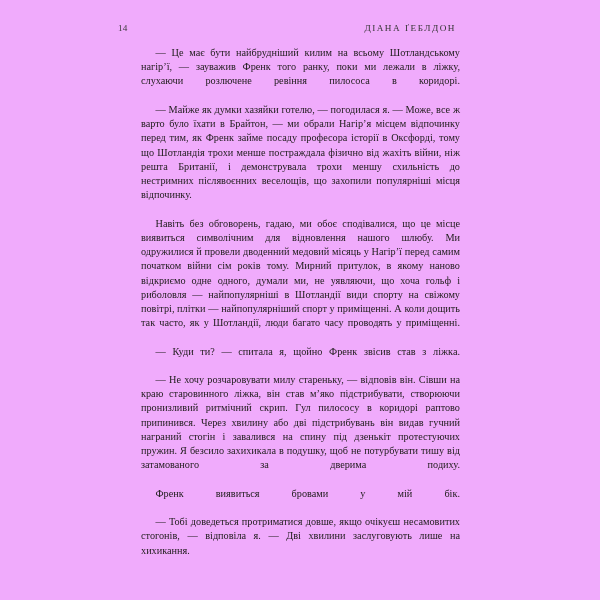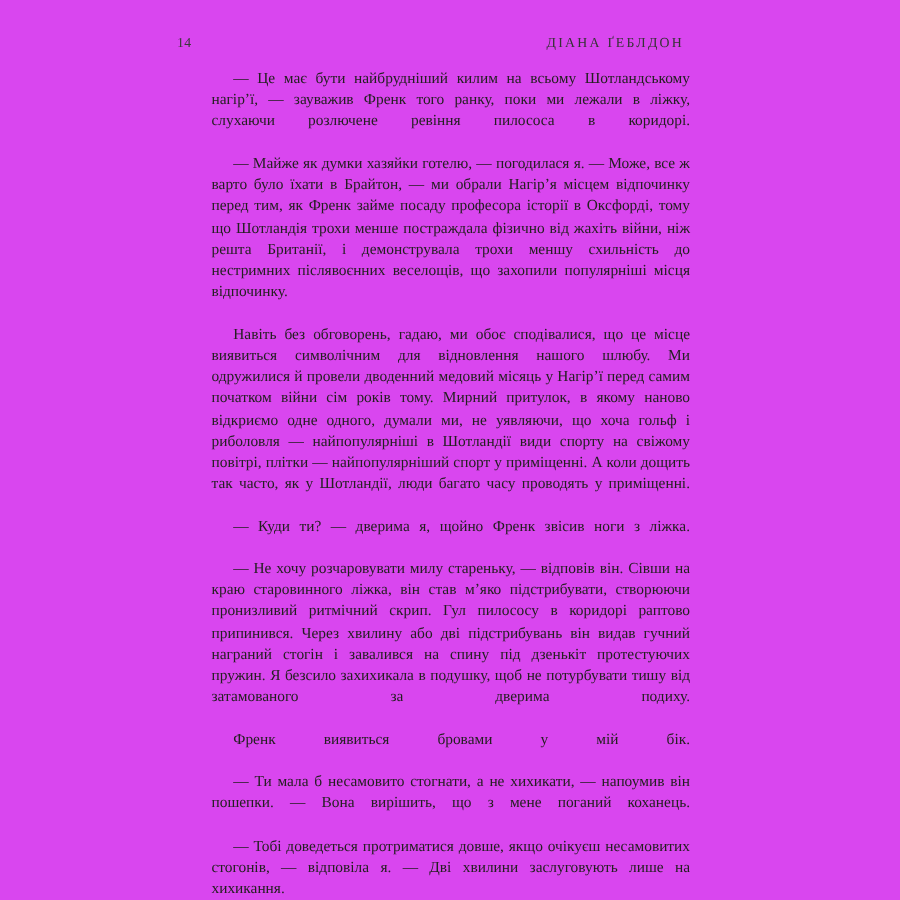--- a/index.html
+++ b/index.html
@@ -12,21 +12,21 @@
     background: #ffffff;
     font-family: "Liberation Serif", "DejaVu Serif", serif;
     color: #231f20;
     overflow: hidden;
   }
 
   .page {
     position: relative;
     width: 600px;
     height: 600px;
-    background: #d946ef;
+    background: #f0abfc;
     box-sizing: border-box;
   }
 
   
   .running-head {
     position: absolute;
     top: 20px;
     left: 118px;
     width: 364px;
     height: 16px;
@@ -83,20 +83,19 @@
 
   <div class="running-head">
     <span class="folio">14</span>
     <span class="head-title">ДІАНА ҐЕБЛДОН</span>
   </div>
 
   <div class="textblock">
       <p class="para">— Це має бути найбрудніший килим на всьому Шотландському нагірʼї, — зауважив Френк того ранку, поки ми лежали в ліжку, слухаючи розлючене ревіння пилососа в коридорі.</p>
       <p class="para">— Майже як думки хазяйки готелю, — погодилася я. — Може, все ж варто було їхати в Брайтон, — ми обрали Нагірʼя місцем відпочинку перед тим, як Френк займе посаду професора історії в Оксфорді, тому що Шотландія трохи менше постраждала фізично від жахіть війни, ніж решта Британії, і демонструвала трохи меншу схильність до нестримних післявоєнних веселощів, що захопили популярніші місця відпочинку.</p>
       <p class="para">Навіть без обговорень, гадаю, ми обоє сподівалися, що це місце виявиться символічним для відновлення нашого шлюбу. Ми одружилися й провели дводенний медовий місяць у Нагірʼї перед самим початком війни сім років тому. Мирний притулок, в якому наново відкриємо одне одного, думали ми, не уявляючи, що хоча гольф і риболовля — найпопулярніші в Шотландії види спорту на свіжому повітрі, плітки — найпопулярніший спорт у приміщенні. А коли дощить так часто, як у Шотландії, люди багато часу проводять у приміщенні.</p>
-      <p class="para">— Куди ти? — дверима я, щойно Френк звісив ноги з ліжка.</p>
+      <p class="para">— Куди ти? — спитала я, щойно Френк звісив став з ліжка.</p>
       <p class="para">— Не хочу розчаровувати милу стареньку, — відповів він. Сівши на краю старовинного ліжка, він став мʼяко підстрибувати, створюючи пронизливий ритмічний скрип. Гул пилососу в коридорі раптово припинився. Через хвилину або дві підстрибувань він видав гучний награний стогін і завалився на спину під дзенькіт протестуючих пружин. Я безсило захихикала в подушку, щоб не потурбувати тишу від затамованого за дверима подиху.</p>
       <p class="para">Френк виявиться бровами у мій бік.</p>
-      <p class="para">— Ти мала б несамовито стогнати, а не хихикати, — напоумив він пошепки. — Вона вирішить, що з мене поганий коханець.</p>
       <p class="para">— Тобі доведеться протриматися довше, якщо очікуєш несамовитих стогонів, — відповіла я. — Дві хвилини заслуговують лише на хихикання.</p>
     </div>
 
 </div>
 
 </body></html>

